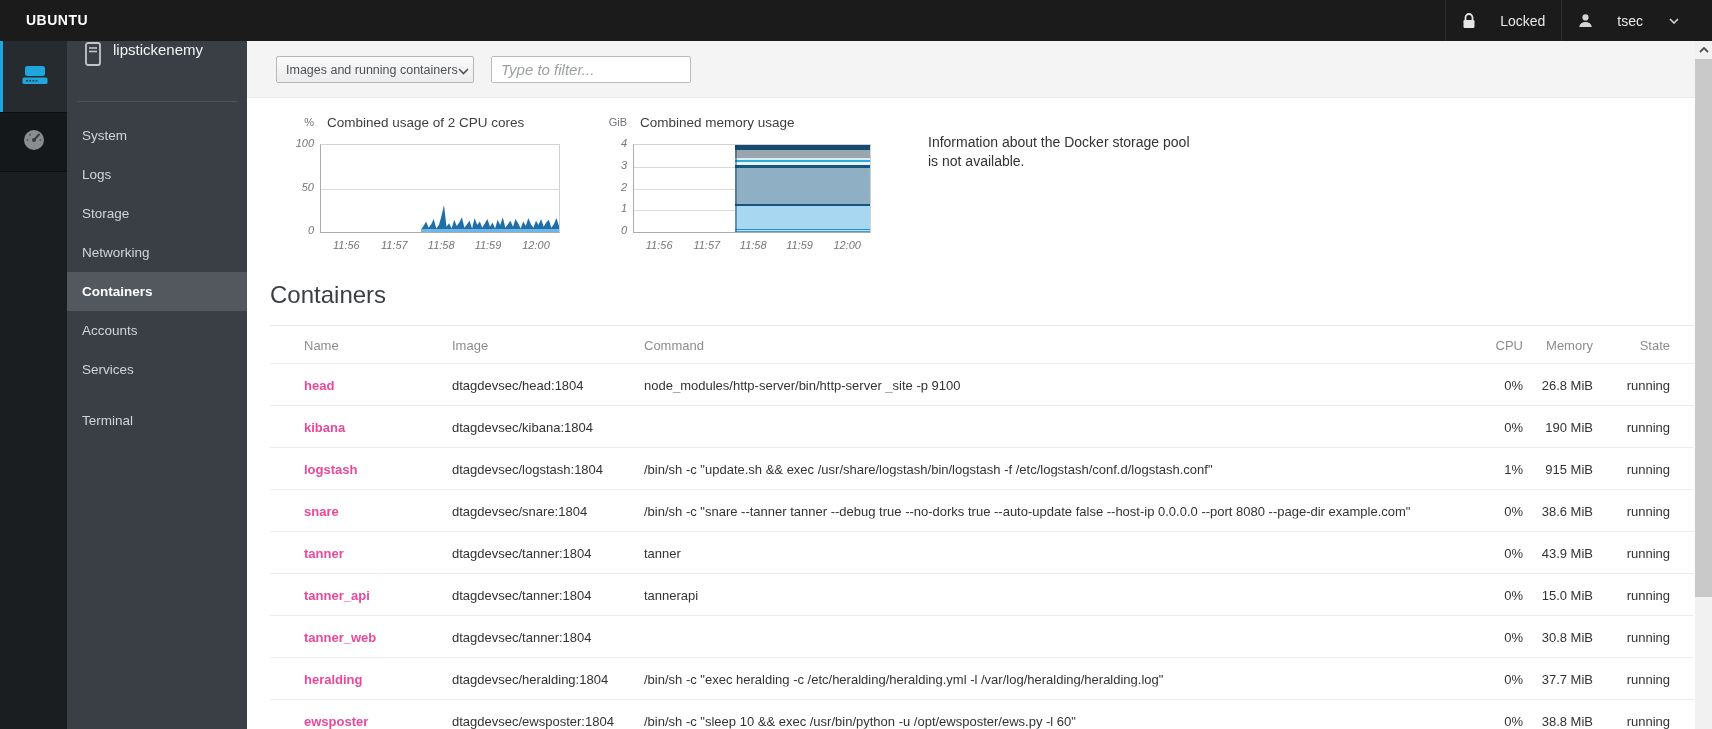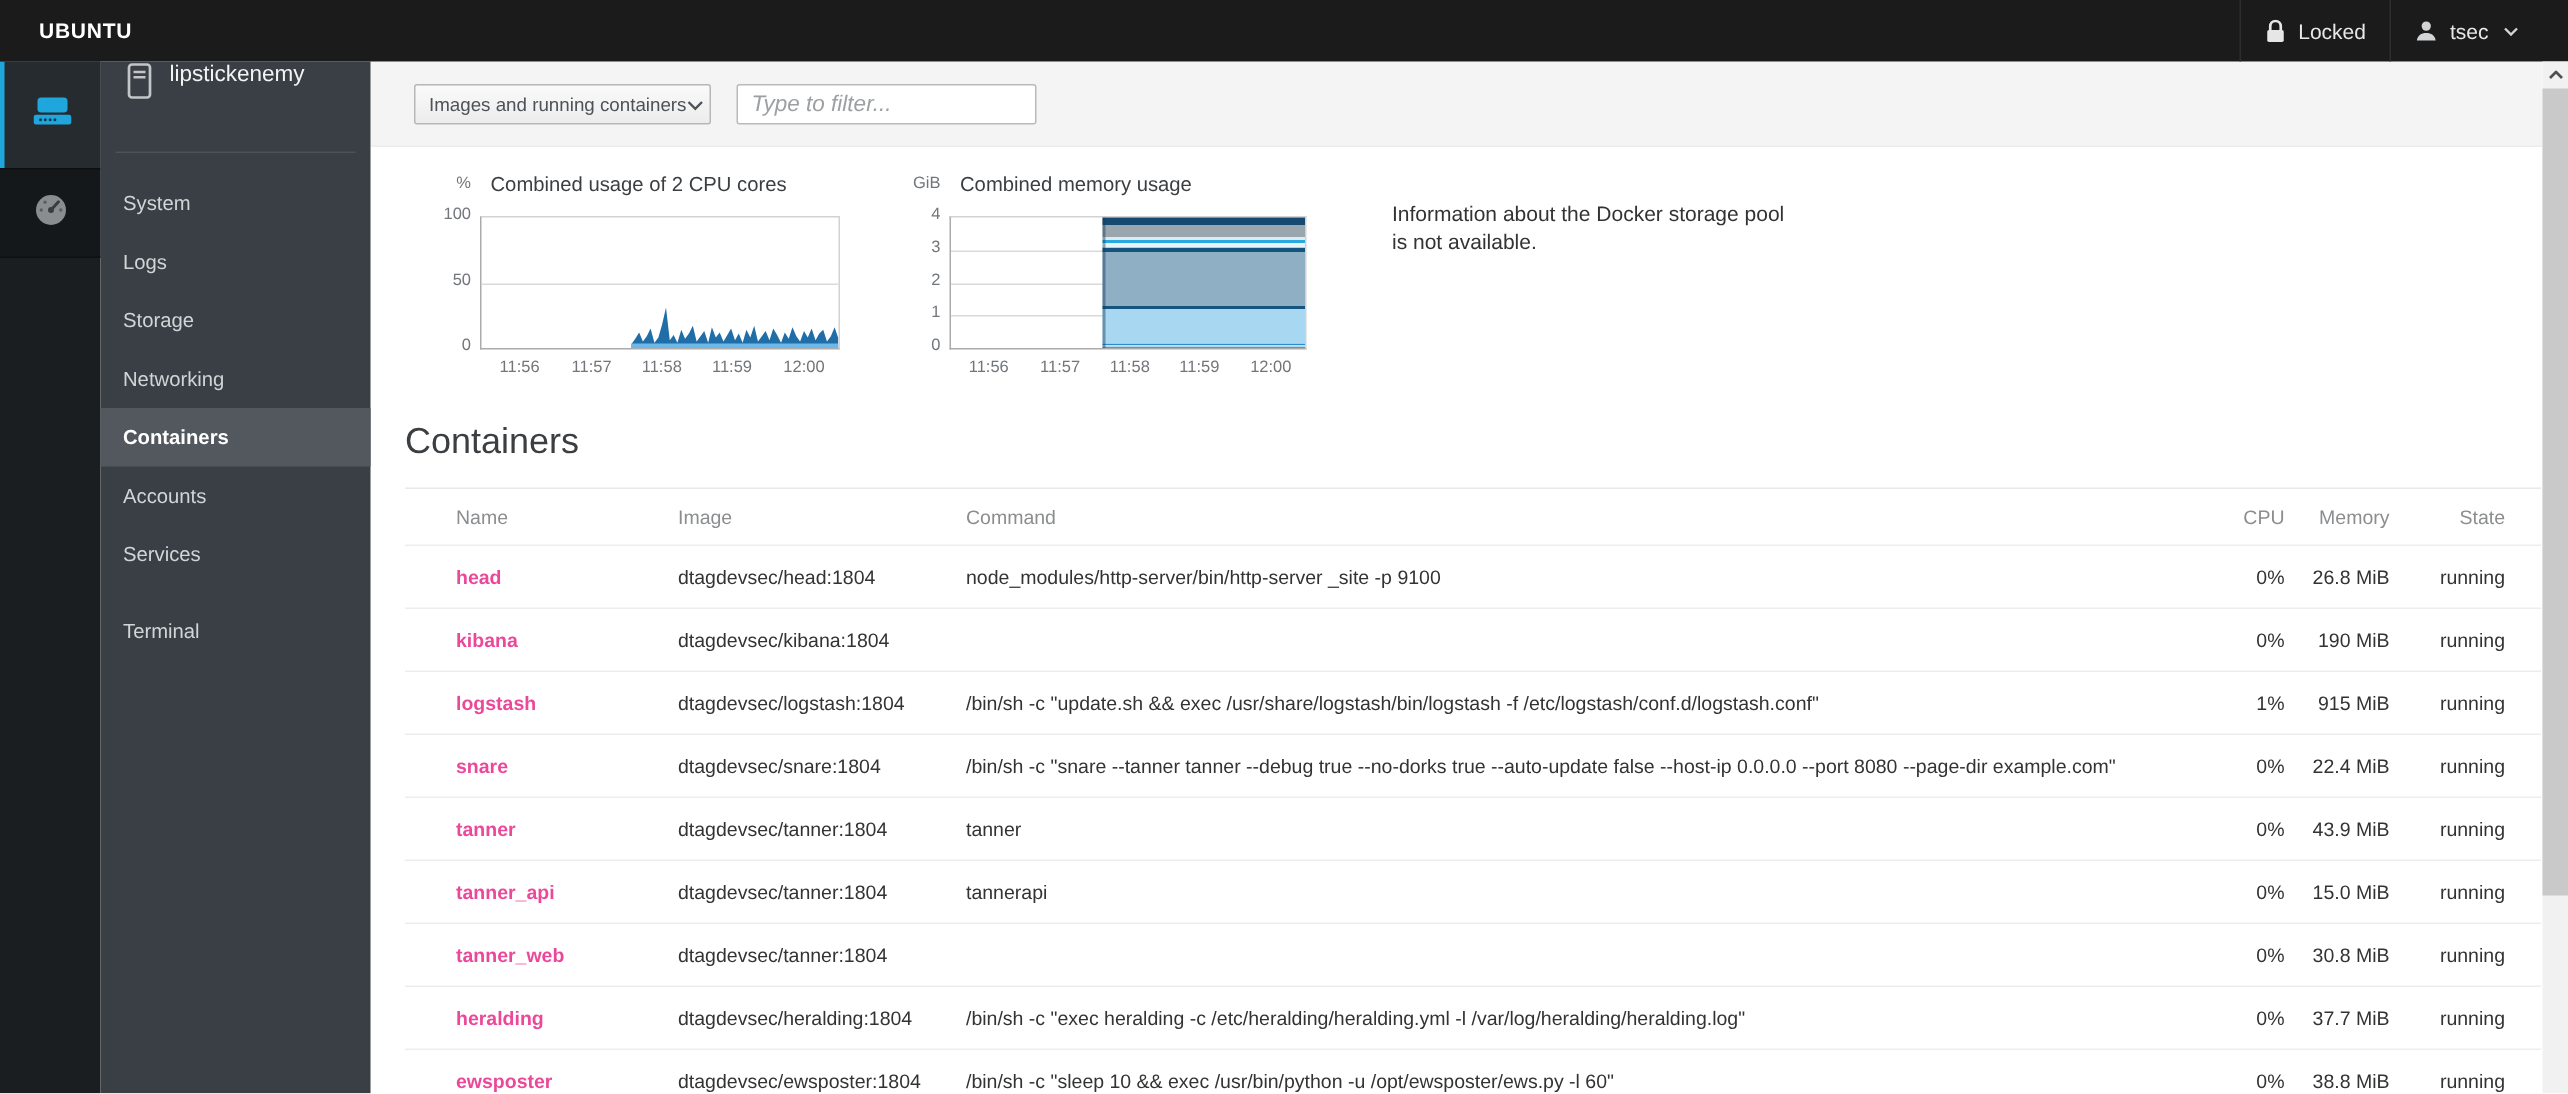--- a/index.html
+++ b/index.html
@@ -3,21 +3,21 @@
 <meta charset="utf-8">
 <style>
   html,body{margin:0;padding:0;background:#fff;}
   body{font-family:"Liberation Sans","DejaVu Sans",sans-serif;-webkit-font-smoothing:antialiased;}
   .screen{position:relative;width:1712px;height:729px;overflow:hidden;background:#fff;}
 
   
   .topbar{position:absolute;left:0;top:0;width:1712px;height:41px;background:#1b1b1b;z-index:30;}
   .brand{position:absolute;left:26px;top:0;line-height:41px;color:#fff;font-size:14px;font-weight:600;letter-spacing:.5px;}
   .topbar-right{position:absolute;right:17px;top:0;height:41px;display:flex;align-items:stretch;}
-  .topbar-item{display:flex;align-items:center;gap:8px;padding:0 16px;color:#e8e8e8;font-size:14px;border-left:1px solid #2e2e2e;cursor:pointer;justify-content:space-between;}
+  .topbar-item{display:flex;align-items:center;gap:24px;padding:0 16px;color:#e8e8e8;font-size:14px;border-left:1px solid #2e2e2e;cursor:pointer;justify-content:space-between;}
   .topbar-item svg{display:block;}
   .chev{margin-left:2px;}
 
   
   .strip{position:absolute;left:0;top:41px;width:67px;bottom:0;background:#1b1e21;z-index:20;}
   .strip-block{position:relative;width:67px;display:flex;align-items:center;justify-content:center;cursor:pointer;}
   .strip-machines{height:71px;background:#262b30;border-left:3px solid #1fa7dd;box-sizing:border-box;}
   .strip-dash{height:58px;background:#15181b;border-top:1px solid #0d0f11;border-bottom:1px solid #0d0f11;}
 
   
@@ -40,21 +40,21 @@
     border:1px solid #bababa;border-radius:2px;background:#fff;padding:0 9px;font-size:15px;color:#333;
     font-family:"Liberation Sans","DejaVu Sans",sans-serif;}
   .filter-input::placeholder{font-style:italic;color:#9da0a2;}
 
   
   .chart{position:absolute;top:74px;height:160px;}
   .chart .title{position:absolute;top:0;font-size:13.5px;color:#3c3f42;white-space:nowrap;}
   .chart .unit{position:absolute;top:1px;font-size:11px;color:#72767a;text-align:right;}
   .plot{position:absolute;box-sizing:border-box;border:1px solid #d2d2d2;border-left-color:#ababab;border-bottom-color:#ababab;background:#fff;overflow:hidden;}
   .gridline{position:absolute;left:0;right:0;height:1px;background:#d9d9d9;}
-  .ylab,.xlab{position:absolute;font-size:11px;color:#72767a;}
+  .ylab,.xlab{position:absolute;font-size:11px;color:#72767a;font-style:italic;}
   .ylab{text-align:right;}
   .xlab{text-align:center;width:40px;}
   .mem-band{position:absolute;right:0;}
   .mem-edge{position:absolute;top:0;bottom:0;width:2px;background:rgba(20,60,90,.45);}
 
   .storage-note{position:absolute;left:681px;top:92px;font-size:14px;color:#333;line-height:19px;}
 
   
   .section-title{position:absolute;left:23px;top:240px;font-size:24px;font-weight:300;color:#3c3f42;}
   .ctable{position:absolute;left:23px;top:284px;right:1px;}
@@ -263,21 +263,21 @@
           <span class="cell c-cmd">/bin/sh -c "update.sh &amp;&amp; exec /usr/share/logstash/bin/logstash -f /etc/logstash/conf.d/logstash.conf"</span>
           <span class="cell c-cpu">1%</span>
           <span class="cell c-mem">915 MiB</span>
           <span class="cell c-state">running</span>
         </div>
         <div class="trow">
           <span class="cell c-name">snare</span>
           <span class="cell c-image">dtagdevsec/snare:1804</span>
           <span class="cell c-cmd">/bin/sh -c "snare --tanner tanner --debug true --no-dorks true --auto-update false --host-ip 0.0.0.0 --port 8080 --page-dir example.com"</span>
           <span class="cell c-cpu">0%</span>
-          <span class="cell c-mem">22.4 MiB</span>
+          <span class="cell c-mem">38.6 MiB</span>
           <span class="cell c-state">running</span>
         </div>
         <div class="trow">
           <span class="cell c-name">tanner</span>
           <span class="cell c-image">dtagdevsec/tanner:1804</span>
           <span class="cell c-cmd">tanner</span>
           <span class="cell c-cpu">0%</span>
           <span class="cell c-mem">43.9 MiB</span>
           <span class="cell c-state">running</span>
         </div>

